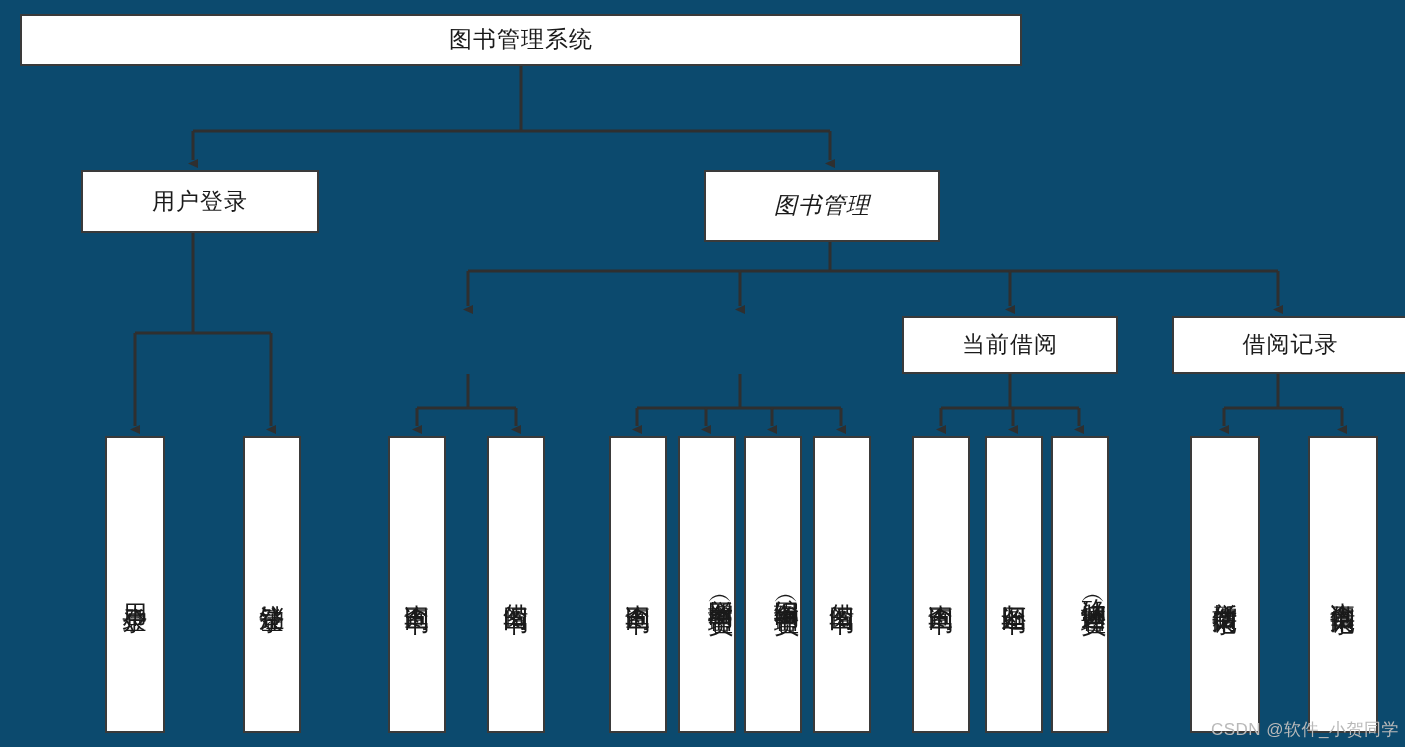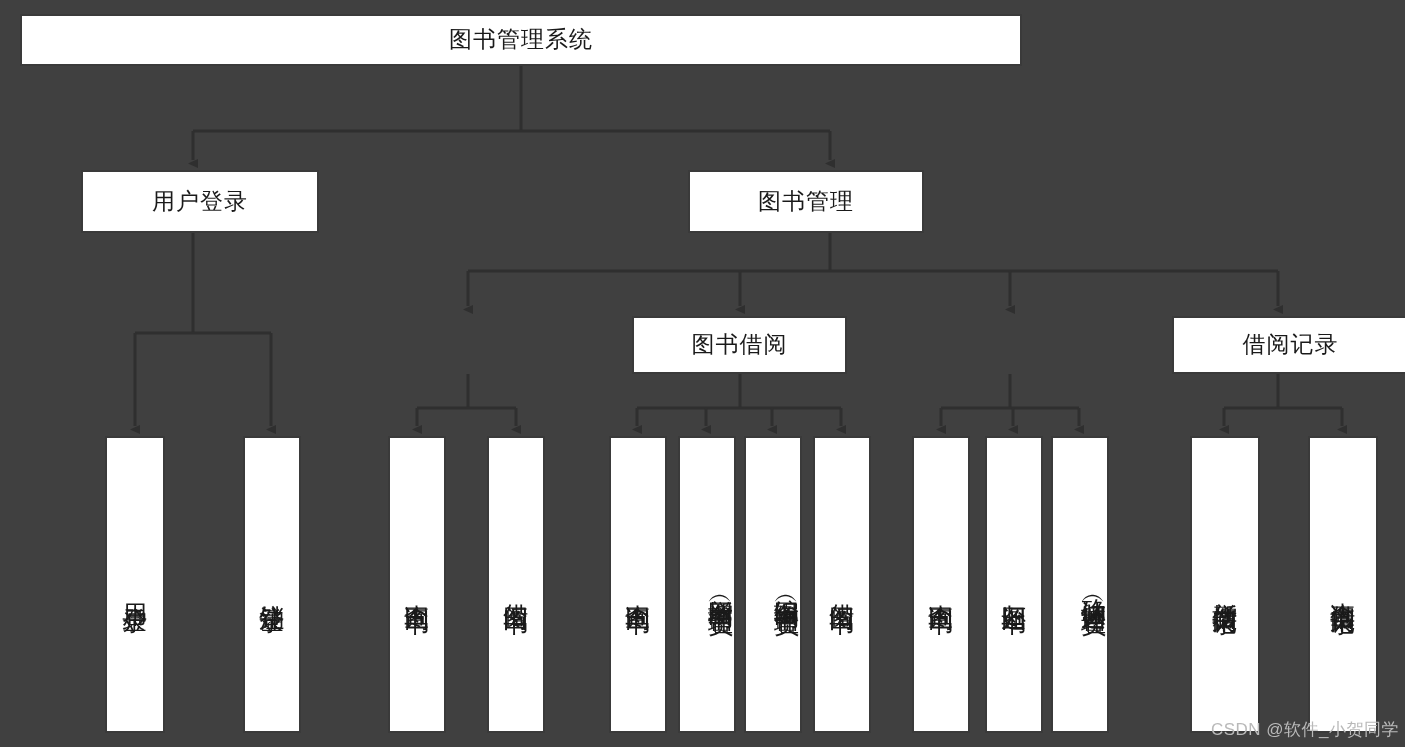--- a/index.html
+++ b/index.html
@@ -1,18 +1,18 @@
 <!DOCTYPE html>
 <html><head>
 <meta charset="utf-8">
 <style>
   html,body{margin:0;padding:0;background:#ffffff;}
   body{width:1405px;height:747px;overflow:hidden;
        font-family:"Liberation Sans","DejaVu Sans",sans-serif;}
-  #diagram{position:relative;width:1405px;height:747px;background:#404040;}
+  #diagram{position:relative;width:1405px;height:747px;background:#0c4a6e;}
   svg.links{position:absolute;left:0;top:0;width:1405px;height:747px;}
   .node{position:absolute;box-sizing:border-box;background:#ffffff;
         border:2.5px solid #3a3a3a;display:flex;align-items:center;
         justify-content:center;color:#1a1a1a;}
   .node.horiz{font-size:23px;line-height:1.2;letter-spacing:1px;}
   .node.root{font-size:23px;}
   .node.vert{writing-mode:vertical-rl;text-orientation:upright;
              font-size:25px;line-height:1.05;letter-spacing:2px;
              padding-top:6px;align-items:flex-start;justify-content:center;}
   .node.vert.centered{align-items:center;}
@@ -71,25 +71,25 @@
       <path d="M1224,408 L1342,408"></path>
       <path d="M1224,408 L1224,426" marker-end="url(#arrow)"></path>
       <path d="M1342,408 L1342,426" marker-end="url(#arrow)"></path>
     </g>
   </svg>
 
   <div class="node horiz root" style="left:20px;top:14px;width:1002px;height:52px;">图书管理系统</div>
 
   <div class="node horiz" style="left:81px;top:170px;width:238px;height:63px;">用户登录</div>
 
-  <div class="node horiz" style="left:688px;top:170px;width:236px;height:63px;">图书管理</div>
+  <div class="node horiz" style="left:704px;top:170px;width:236px;height:72px;font-style:italic;">图书管理</div>
 
 
-  <div class="node horiz" style="left:632px;top:316px;width:215px;height:58px;">图书借阅</div>
 
+  <div class="node horiz" style="left:902px;top:316px;width:216px;height:58px;">当前借阅</div>
 
   <div class="node horiz" style="left:1172px;top:316px;width:237px;height:58px;">借阅记录</div>
 
   <div class="node vert centered" style="left:105px;top:436px;width:60px;height:297px;">用户登录</div>
 
   <div class="node vert centered" style="left:243px;top:436px;width:58px;height:297px;">注销登录</div>
 
   <div class="node vert centered" style="left:388px;top:436px;width:58px;height:297px;">查询图书</div>
 
   <div class="node vert centered" style="left:487px;top:436px;width:58px;height:297px;">借阅图书</div>

